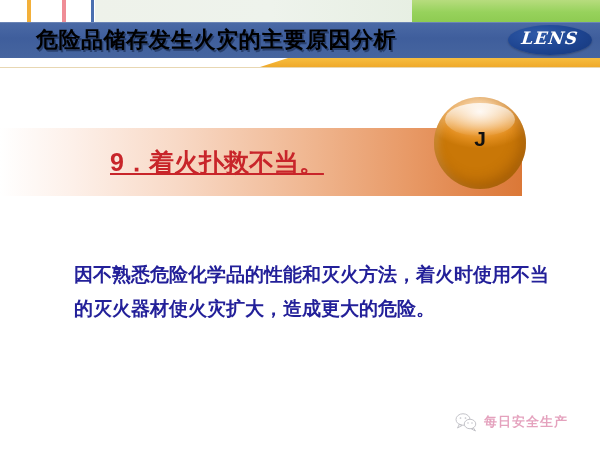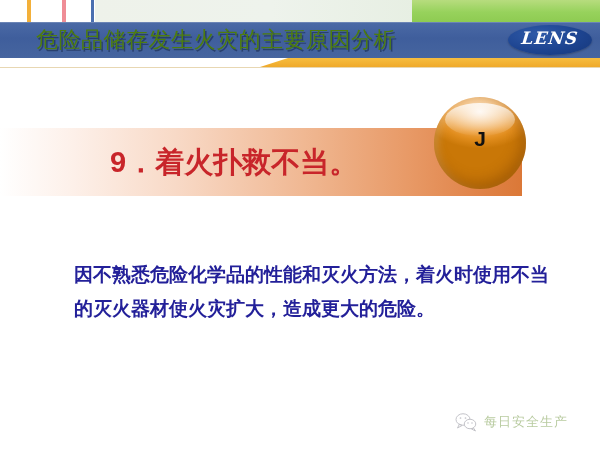--- a/index.html
+++ b/index.html
@@ -70,22 +70,22 @@
     width: 100%; height: 1px;
     background: rgba(255,255,255,0.18);
   }
   .title-text {
     position: absolute;
     left: 36px;
     top: 22px;
     height: 36px;
     line-height: 36px;
     font-size: 22px;
-    font-weight: normal;
-    color: #4d7c0f;
+    font-weight: bold;
+    color: #000000;
     letter-spacing: 0.5px;
     text-shadow: 1.5px 1.5px 0 rgba(20,36,70,0.55);
     white-space: nowrap;
   }
 
   
   .lens-logo {
     position: absolute;
     left: 508px;
     top: 25px;
@@ -151,24 +151,25 @@
       #e89a67 78%,
       #e08348 92%,
       #db7837 100%);
   }
   .banner-text {
     position: absolute;
     left: 110px;
     top: 128px;
     height: 73px;
     line-height: 68px;
-    font-size: 29px;
+    font-size: 25px;
     font-weight: bold;
     color: #c8252a;
     white-space: nowrap;
+    text-decoration: underline;
   }
 
   
   .sphere {
     position: absolute;
     left: 434px;
     top: 97px;
     width: 92px;
     height: 92px;
     border-radius: 50%;
@@ -222,23 +223,24 @@
     left: 455px;
     top: 412px;
     display: flex;
     align-items: center;
     gap: 7px;
     opacity: 0.40;
   }
   .wm-icon { width: 22px; height: 20px; display: block; }
   .wm-text {
     font-size: 13px;
-    color: #4d7c0f;
+    color: #be185d;
     letter-spacing: 1px;
     white-space: nowrap;
+    font-weight: bold;
   }
 </style>
 </head>
 <body>
 
 <div id="slide">
 
   <div class="top-strip">
     <div class="pale-band"></div>
     <div class="green-band"></div>

